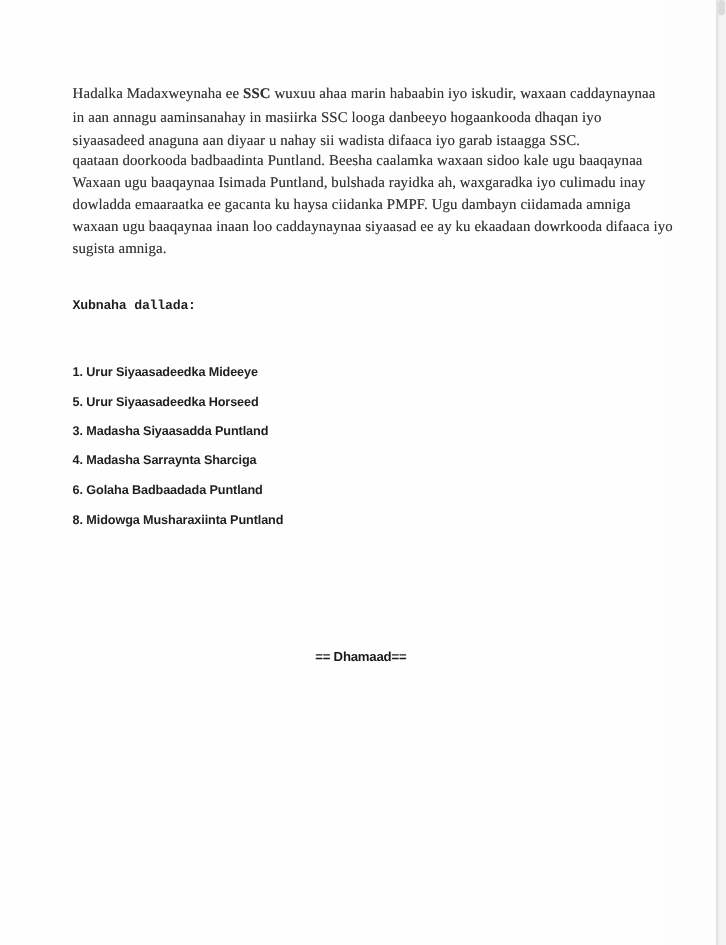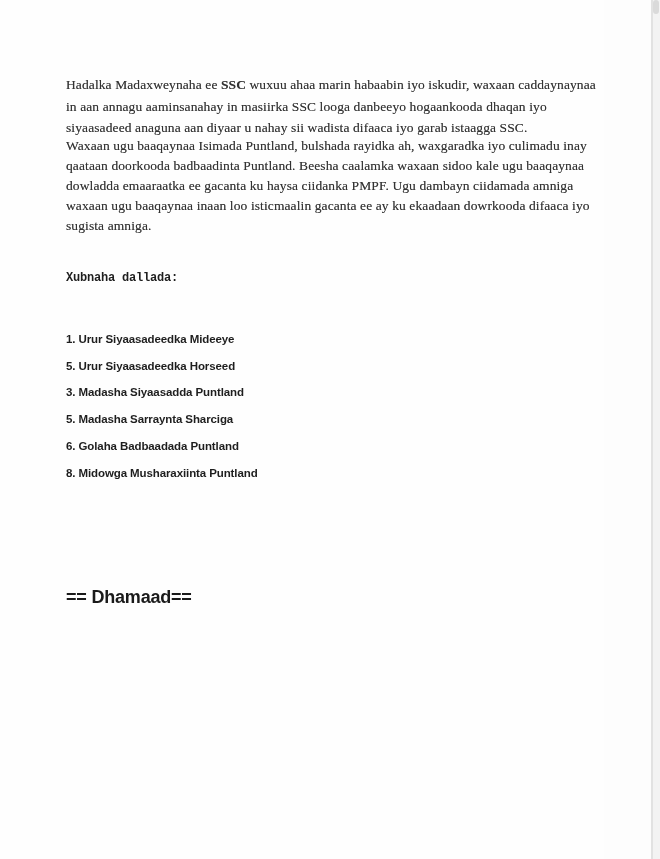--- a/index.html
+++ b/index.html
@@ -80,54 +80,55 @@
   }
   .member-list .list-item {
     line-height: 26.7px;
     white-space: nowrap;
   }
   .doc-footer {
     position: absolute;
     left: 66px;
     top: 588px;
     width: 524px;
+    text-align: center;
     color: #1a1a1a;
     font-family: "Liberation Sans", sans-serif;
     font-weight: bold;
-    font-size: 18px;
+    font-size: 12px;
     letter-spacing: -0.2px;
     line-height: 18px;
   }
 </style>
 </head>
 <body>
 
 <div class="page">
 
   <div class="serif-para para-1">
     <div class="line"><span>Hadalka Madaxweynaha ee </span><span class="bold-inline">SSC</span><span> wuxuu ahaa marin habaabin iyo iskudir, waxaan caddaynaynaa</span></div>
     <div class="line">in aan annagu aaminsanahay in masiirka SSC looga danbeeyo hogaankooda dhaqan iyo</div>
     <div class="line">siyaasadeed anaguna aan diyaar u nahay sii wadista  difaaca iyo garab istaagga SSC.</div>
   </div>
 
   <div class="serif-para para-2">
+    <div class="line">qaataan doorkooda badbaadinta Puntland. Beesha caalamka waxaan sidoo kale ugu baaqaynaa</div>
     <div class="line">Waxaan ugu baaqaynaa Isimada Puntland, bulshada rayidka ah, waxgaradka iyo culimadu inay</div>
-    <div class="line">qaataan doorkooda badbaadinta Puntland. Beesha caalamka waxaan sidoo kale ugu baaqaynaa</div>
     <div class="line">dowladda emaaraatka ee gacanta ku haysa ciidanka PMPF. Ugu dambayn ciidamada amniga</div>
-    <div class="line">waxaan ugu baaqaynaa inaan loo isticmaalin gacanta ee ay ku ekaadaan dowrkooda difaaca iyo</div>
+    <div class="line">waxaan ugu baaqaynaa inaan loo caddaynaynaa siyaasad ee ay ku ekaadaan dowrkooda difaaca iyo</div>
     <div class="line">sugista amniga.</div>
   </div>
 
   <div class="section-heading">Xubnaha dallada:</div>
 
   <div class="member-list">
     <div class="list-item">1. Urur Siyaasadeedka Mideeye</div>
     <div class="list-item">5. Urur Siyaasadeedka Horseed</div>
     <div class="list-item">3. Madasha Siyaasadda Puntland</div>
-    <div class="list-item">5. Madasha Sarraynta Sharciga</div>
+    <div class="list-item">4. Madasha Sarraynta Sharciga</div>
     <div class="list-item">6. Golaha Badbaadada Puntland</div>
     <div class="list-item">8. Midowga Musharaxiinta Puntland</div>
   </div>
 
   <div class="doc-footer">== Dhamaad==</div>
 
 </div>
 
 <div class="scroll-strip">
   <div class="scroll-thumb"></div>

